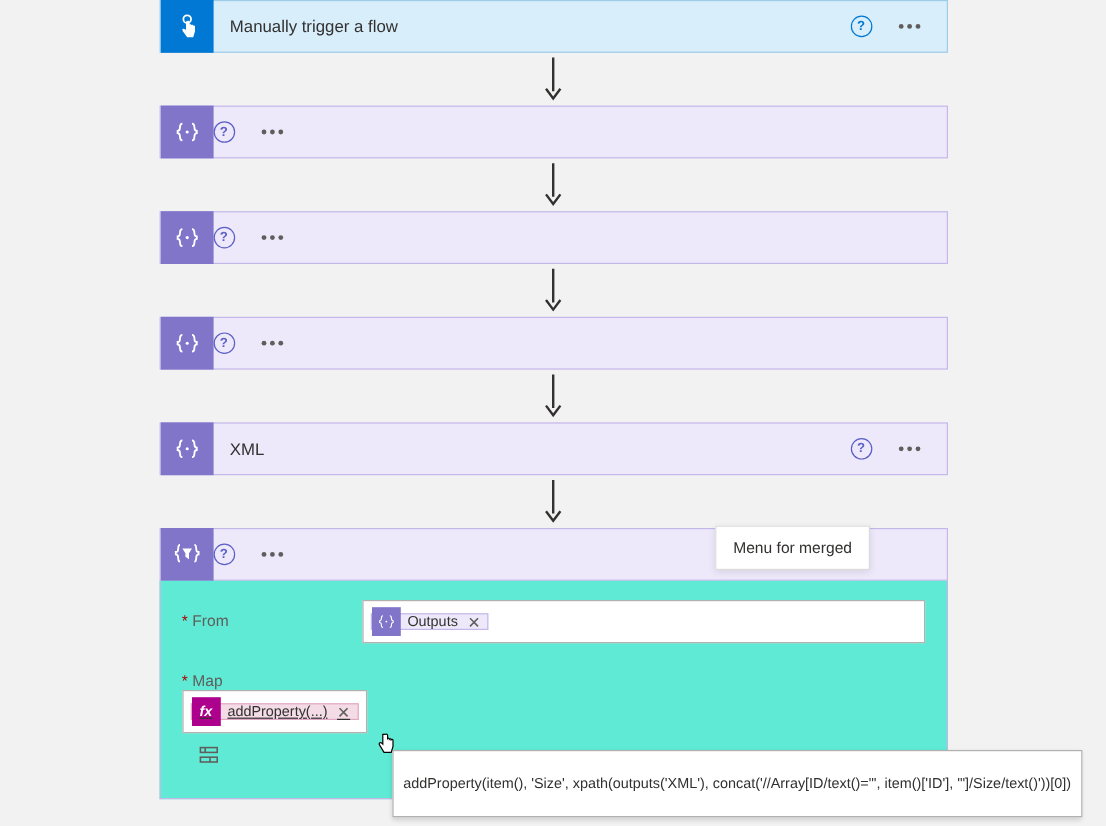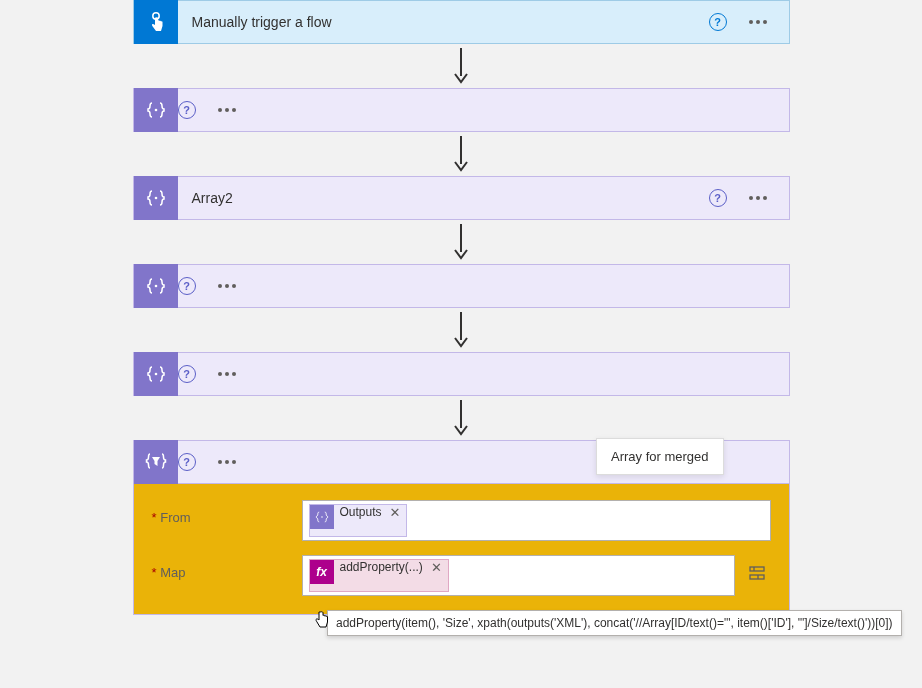--- a/index.html
+++ b/index.html
@@ -69,56 +69,57 @@
 
   .arrow {
     width: 20px;
     height: 44px;
     display:flex; align-items:center; justify-content:center;
   }
   .arrow svg { display:block; }
 
   .expanded-body {
     width: 657px;
-    background: #eab308;
+    background: #5eead4;
     border: 1px solid #c3b8e8;
     border-top: none;
     padding: 16px 18px 18px 18px;
   }
   .field-row {
     display:flex; align-items:flex-start; margin-bottom: 14px;
   }
-  .field-row:last-child { margin-bottom:0; }
+  .field-row:last-child { margin-bottom:0;flex-direction:column; }
   .field-label {
     width: 150px;
     font-size: 13px;
     color: #605e5c;
     padding-top: 10px;
   }
   .req { color:#a80000; }
   .field-input {
     flex:1;
     border: 1px solid #b3b0ad;
     background: #fff;
     min-height: 36px;
     display:flex; align-items:center;
     padding: 3px 6px;
   }
   .token {
-    display:inline-flex; align-items:flex-start;
+    display:inline-flex; align-items:center;
     background:#ede9fa;
     border:1px solid #c3b8e8;
-    height:33px;
+    height:14px;
     padding-right:6px;
     font-size:12px;
     color:#323130;
   }
   .token.fx {
     background:#f3dce6;
     border-color:#e0a8c4;
+    text-decoration:underline;
   }
   .token-icon {
     width:24px; height:24px;
     display:flex;align-items:center;justify-content:center;
     margin-right:6px;
   }
   .token-icon.outputs { background:#8175ca; }
   .token-icon.fx-icon { background:#ad008c; color:#fff; font-style:italic; font-size:12px; font-weight:600;}
   .token-x { margin-left:8px; font-size:13px; color:#605e5c; cursor:pointer;}
   .switch-btn {
@@ -135,26 +136,26 @@
     left: 596px;
     background:#fff;
     border:1px solid #dcdcdc;
     box-shadow:0 2px 6px rgba(0,0,0,0.1);
     padding:10px 14px;
     font-size:13px;
     color:#323130;
   }
   .tooltip-expr {
     position:absolute;
-    top: 610px;
+    top: 625px;
     left: 327px;
     background:#fff;
     border:1px solid #b3b0ad;
     box-shadow:0 2px 4px rgba(0,0,0,0.15);
-    padding:5px 8px;
+    padding:20px 8px;
     font-size:12px;
     color:#323130;
     white-space:nowrap;
   }
   .cursor-hand {
     position:absolute;
     top:608px; left:312px;
     pointer-events:none;
   }
   .step.merged-h .step-icon { background:#8175ca; }
@@ -216,21 +217,20 @@
   </div>
 
   <div class="step">
     <div class="step-icon data-icon">
       <svg width="22" height="20" viewBox="0 0 22 20">
           <path d="M7 3 C5 3 5 5 5 6 C5 8 4 9 3 9 V11 C4 11 5 12 5 14 C5 15 5 17 7 17" stroke="#fff" stroke-width="1.5" fill="none"></path>
           <path d="M15 3 C17 3 17 5 17 6 C17 8 18 9 19 9 V11 C18 11 17 12 17 14 C17 15 17 17 15 17" stroke="#fff" stroke-width="1.5" fill="none"></path>
           <circle cx="11" cy="10" r="1.3" fill="#fff"></circle>
         </svg>
     </div>
-    <div class="step-title">Array2</div>
     <div class="step-actions">
       <div class="help-icon">?</div>
       <div class="more-icon">
           <span></span>
           <span></span>
           <span></span>
         </div>
     </div>
   </div>
 
@@ -267,20 +267,21 @@
   </div>
 
   <div class="step">
     <div class="step-icon data-icon">
       <svg width="22" height="20" viewBox="0 0 22 20">
           <path d="M7 3 C5 3 5 5 5 6 C5 8 4 9 3 9 V11 C4 11 5 12 5 14 C5 15 5 17 7 17" stroke="#fff" stroke-width="1.5" fill="none"></path>
           <path d="M15 3 C17 3 17 5 17 6 C17 8 18 9 19 9 V11 C18 11 17 12 17 14 C17 15 17 17 15 17" stroke="#fff" stroke-width="1.5" fill="none"></path>
           <circle cx="11" cy="10" r="1.3" fill="#fff"></circle>
         </svg>
     </div>
+    <div class="step-title">XML</div>
     <div class="step-actions">
       <div class="help-icon">?</div>
       <div class="more-icon">
           <span></span>
           <span></span>
           <span></span>
         </div>
     </div>
   </div>
 
@@ -344,20 +345,20 @@
               <line x1="6" y1="3" x2="6" y2="7"></line>
               <line x1="10" y1="11" x2="10" y2="15"></line>
             </svg>
         </div>
       </div>
     </div>
   </div>
 
 </div>
 
-<div class="tooltip-menu">Array for merged</div>
+<div class="tooltip-menu">Menu for merged</div>
 <div class="tooltip-expr">addProperty(item(), 'Size', xpath(outputs('XML'), concat('//Array[ID/text()="', item()['ID'], '"]/Size/text()'))[0])</div>
 
 <div class="cursor-hand">
   <svg width="20" height="22" viewBox="0 0 20 22">
       <path d="M7 4 V12 C7 12 5.5 10.5 4.5 11 C3.7 11.4 4 12.5 4.5 13.2 L8 19 H14 L15.5 14 V9 C15.5 8 14.5 8 14 8.5 C14 7.5 13 7.5 12.5 8 C12.5 7 11.5 7 11 7.5 V5 C11 4 10 3.6 9.5 3.8 C8.5 4 7 4 7 4 Z" fill="#fff" stroke="#000" stroke-width="1"></path>
     </svg>
 </div>
 
 </body></html>

